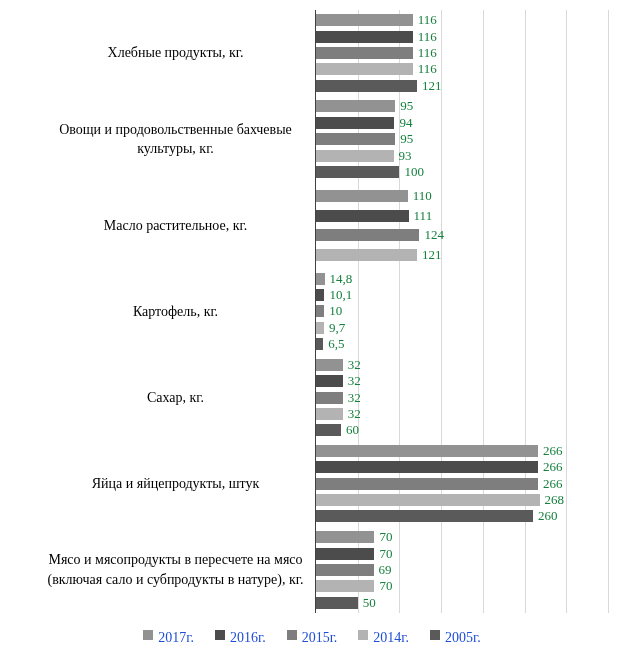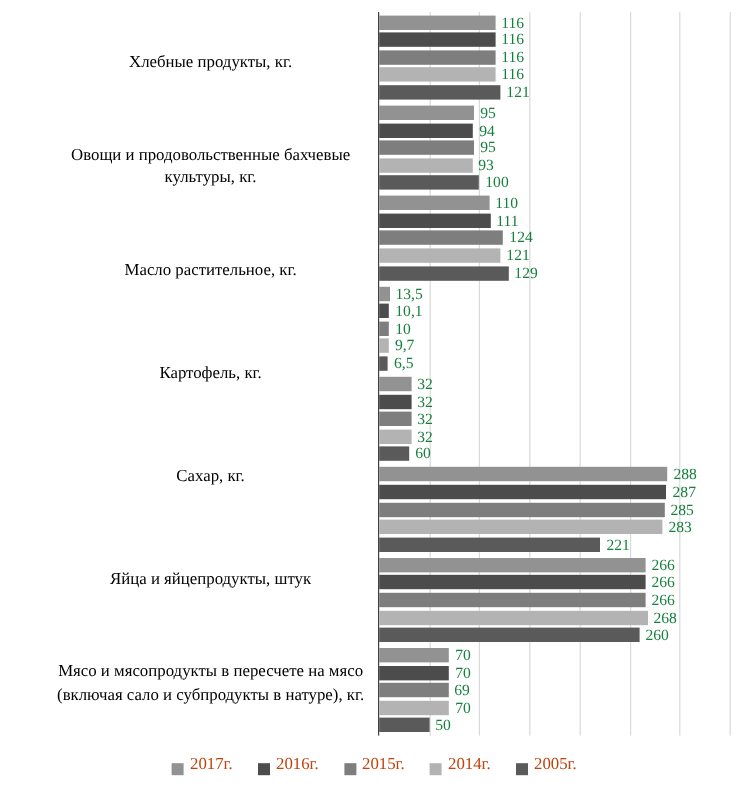--- a/index.html
+++ b/index.html
@@ -84,24 +84,24 @@
     left: 0;
     top: 630px;
     width: 624px;
     display: flex;
     justify-content: center;
     align-items: center;
     gap: 21px;
   }
   .legend-item {
     display: flex;
-    align-items: flex-end;
+    align-items: flex-start;
     gap: 5px;
     font-size: 14px;
-    color: #c2410c;
+    color: #1d4ed8;
   }
   .legend-swatch {
     width: 10px;
     height: 10px;
     flex: 0 0 auto;
   }
 </style>
 </head>
 <body>
 
@@ -179,29 +179,25 @@
           <div class="bar-value">111</div>
         </div>
         <div class="bar-row">
           <div class="bar" style="width: 103.451px; background: rgb(126, 126, 126);"></div>
           <div class="bar-value">124</div>
         </div>
         <div class="bar-row">
           <div class="bar" style="width: 100.949px; background: rgb(179, 179, 179);"></div>
           <div class="bar-value">121</div>
         </div>
-        <div class="bar-row">
-          <div class="bar" style="width: 107.623px; background: rgb(90, 90, 90);"></div>
-          <div class="bar-value">129</div>
-        </div>
       </div>
       <div class="bar-group">
         <div class="bar-row">
           <div class="bar" style="width: 8.50971px; background: rgb(146, 146, 146);"></div>
-          <div class="bar-value">13,5</div>
+          <div class="bar-value">14,8</div>
         </div>
         <div class="bar-row">
           <div class="bar" style="width: 8.42629px; background: rgb(76, 76, 76);"></div>
           <div class="bar-value">10,1</div>
         </div>
         <div class="bar-row">
           <div class="bar" style="width: 8.34286px; background: rgb(126, 126, 126);"></div>
           <div class="bar-value">10</div>
         </div>
         <div class="bar-row">
@@ -226,42 +222,20 @@
           <div class="bar" style="width: 26.6971px; background: rgb(126, 126, 126);"></div>
           <div class="bar-value">32</div>
         </div>
         <div class="bar-row">
           <div class="bar" style="width: 26.6971px; background: rgb(179, 179, 179);"></div>
           <div class="bar-value">32</div>
         </div>
         <div class="bar-row">
           <div class="bar" style="width: 25.0286px; background: rgb(90, 90, 90);"></div>
           <div class="bar-value">60</div>
-        </div>
-      </div>
-      <div class="bar-group">
-        <div class="bar-row">
-          <div class="bar" style="width: 240.274px; background: rgb(146, 146, 146);"></div>
-          <div class="bar-value">288</div>
-        </div>
-        <div class="bar-row">
-          <div class="bar" style="width: 239.44px; background: rgb(76, 76, 76);"></div>
-          <div class="bar-value">287</div>
-        </div>
-        <div class="bar-row">
-          <div class="bar" style="width: 237.771px; background: rgb(126, 126, 126);"></div>
-          <div class="bar-value">285</div>
-        </div>
-        <div class="bar-row">
-          <div class="bar" style="width: 236.103px; background: rgb(179, 179, 179);"></div>
-          <div class="bar-value">283</div>
-        </div>
-        <div class="bar-row">
-          <div class="bar" style="width: 184.377px; background: rgb(90, 90, 90);"></div>
-          <div class="bar-value">221</div>
         </div>
       </div>
       <div class="bar-group">
         <div class="bar-row">
           <div class="bar" style="width: 221.92px; background: rgb(146, 146, 146);"></div>
           <div class="bar-value">266</div>
         </div>
         <div class="bar-row">
           <div class="bar" style="width: 221.92px; background: rgb(76, 76, 76);"></div>
           <div class="bar-value">266</div>

